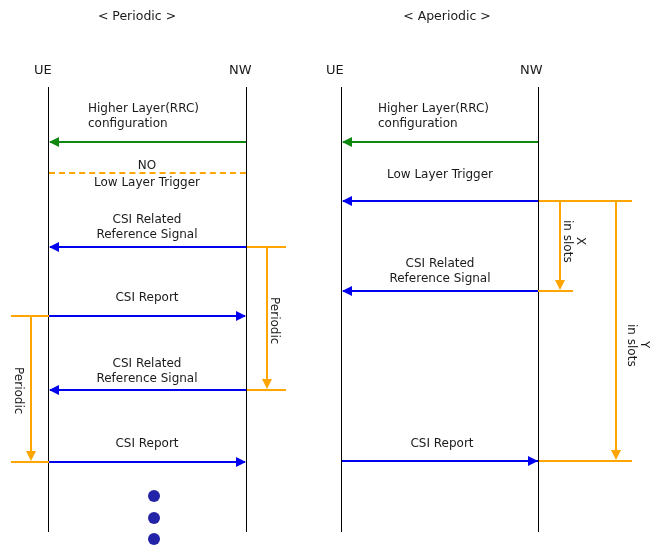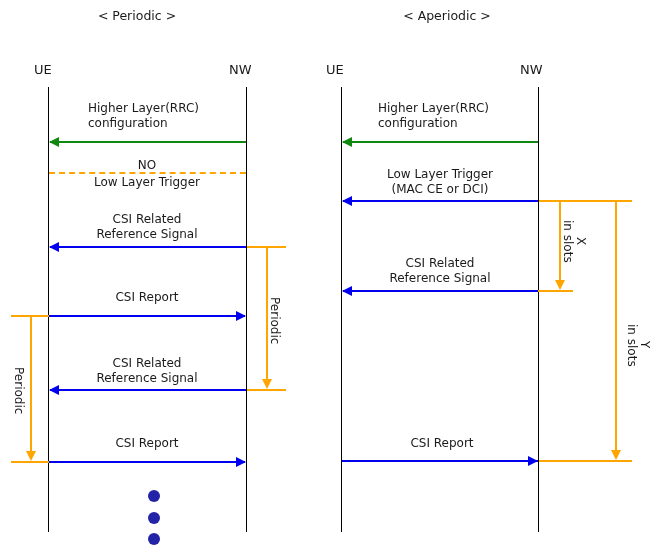--- a/index.html
+++ b/index.html
@@ -108,21 +108,20 @@
 
     <div class="abs msg msg-left" style="left:378px;top:101px">
       <div>Higher Layer(RRC)</div>
       <div>configuration</div>
     </div>
     <div class="abs hline green" style="left:343px;top:141px;width:195px"></div>
     <div class="abs ah ah-left-green" style="left:342px;top:137px"></div>
 
     <div class="abs msg" style="left:342px;top:167px;width:196px">
       <div>Low Layer Trigger</div>
-      <div>(MAC CE or DCI)</div>
     </div>
     <div class="abs hline blue" style="left:343px;top:200px;width:195px"></div>
     <div class="abs ah ah-left-blue" style="left:342px;top:196px"></div>
 
     <div class="abs hline orange" style="left:539px;top:200px;width:93px"></div>
 
     <div class="abs vline orange" style="left:559px;top:202px;height:79px"></div>
     <div class="abs ah ah-down" style="left:555px;top:280px"></div>
     <div class="abs hline orange" style="left:537px;top:290px;width:36px"></div>
     <div class="abs vlabel" style="left:561px;top:214px;height:55px">

